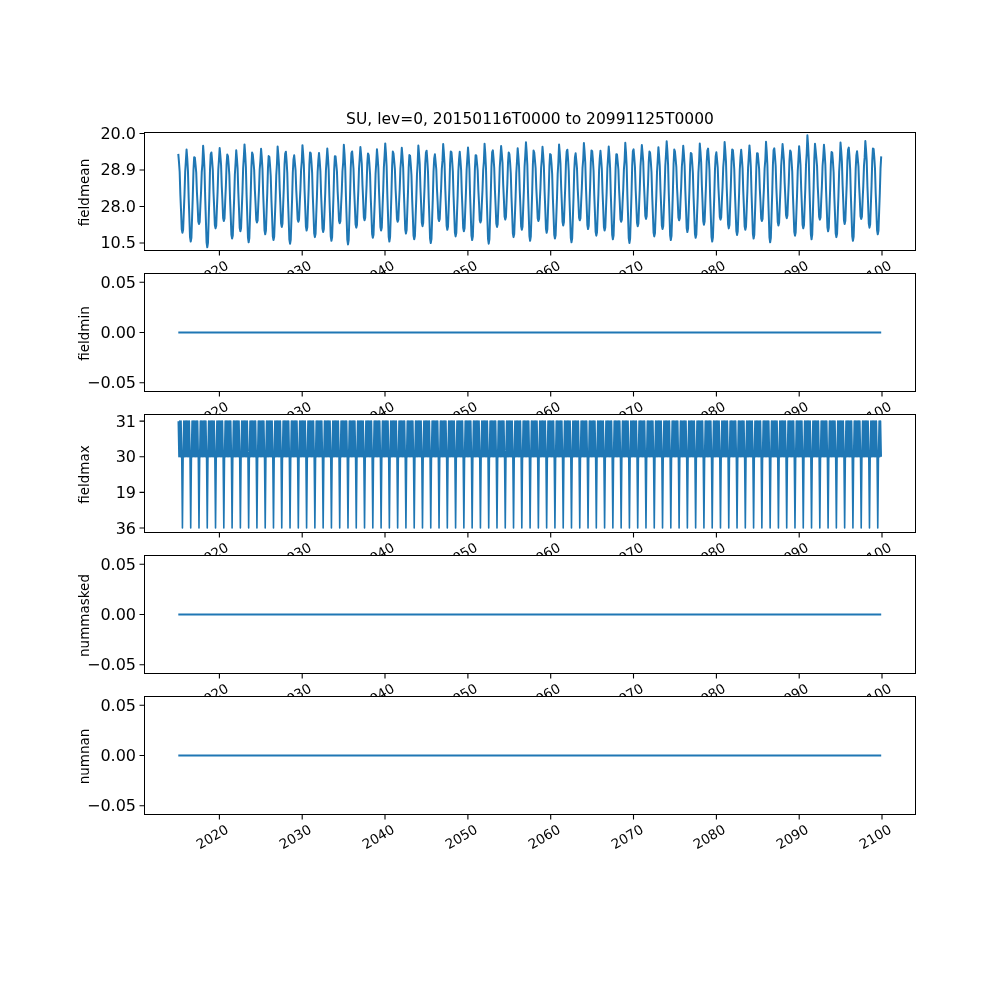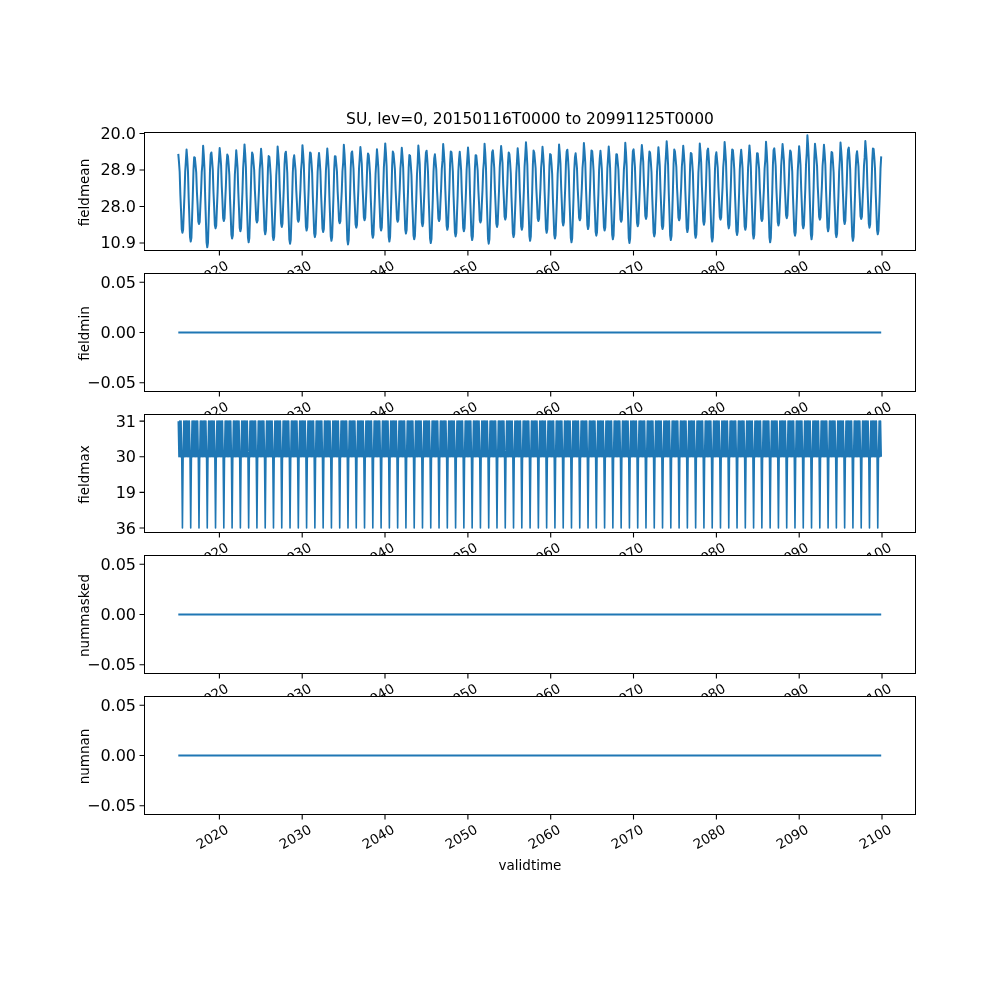--- a/index.html
+++ b/index.html
@@ -40,21 +40,21 @@
 </style>
 </head>
 <body>
 
 <div id="figure">
   <div class="title">SU, lev=0, 20150116T0000 to 20991125T0000</div>
   <div id="subplots">
       <div class="subplot" style="top: 116px;">
         <div class="axes"></div>
         <div class="ylabel">fieldmean</div>
-        <div class="ytick" style="top: 102.469px;">10.9</div>
+        <div class="ytick" style="top: 102.469px;">10.5</div>
         <div class="ytick" style="top: 65.9663px;">28.0</div>
         <div class="ytick" style="top: 29.4632px;">28.9</div>
         <div class="ytick" style="top: -7.03988px;">20.0</div>
         <div class="xtick" style="left: 147.378px;">2020</div>
         <div class="xtick" style="left: 230.21px;">2030</div>
         <div class="xtick" style="left: 313.043px;">2040</div>
         <div class="xtick" style="left: 395.876px;">2050</div>
         <div class="xtick" style="left: 478.708px;">2060</div>
         <div class="xtick" style="left: 561.541px;">2070</div>
         <div class="xtick" style="left: 644.373px;">2080</div>
@@ -140,14 +140,13 @@
         <div class="xtick" style="left: 561.541px;">2070</div>
         <div class="xtick" style="left: 644.373px;">2080</div>
         <div class="xtick" style="left: 727.206px;">2090</div>
         <div class="xtick" style="left: 810.039px;">2100</div>
         <svg class="plot-svg" width="1000" height="200">
           <path d="M123.5,109.7H128 M123.5,59.5H128 M123.5,9.3H128 M203.4,119V123.5 M286.2,119V123.5 M369.0,119V123.5 M451.9,119V123.5 M534.7,119V123.5 M617.5,119V123.5 M700.4,119V123.5 M783.2,119V123.5 M866.0,119V123.5 " stroke="#000000" stroke-width="1.1" fill="none"></path>
           <path d="M162.3,59.50L865.2,59.50" stroke="#1f77b4" stroke-width="2" fill="none" stroke-linejoin="round" stroke-linecap="butt"></path>
         </svg>
       </div>
     </div>
-  <div class="xlabel">validtime</div>
 </div>
 
 </body></html>

